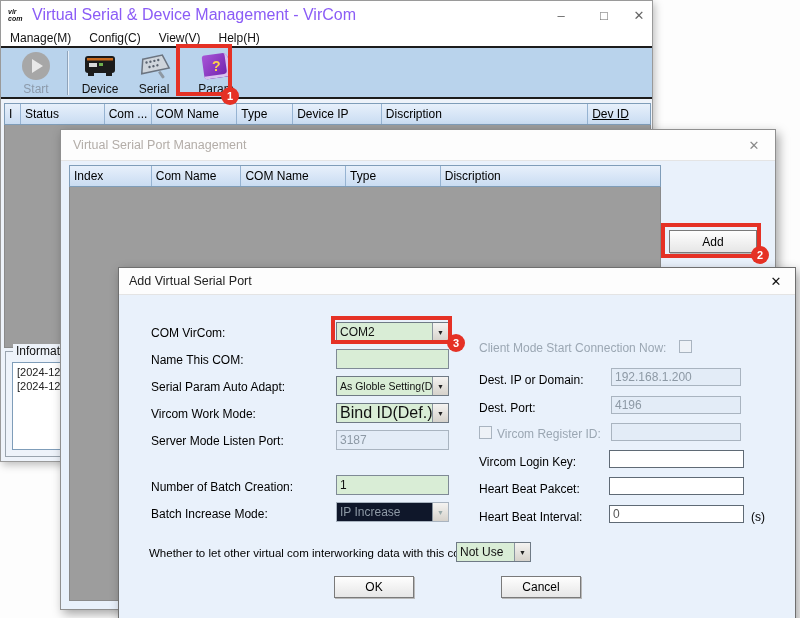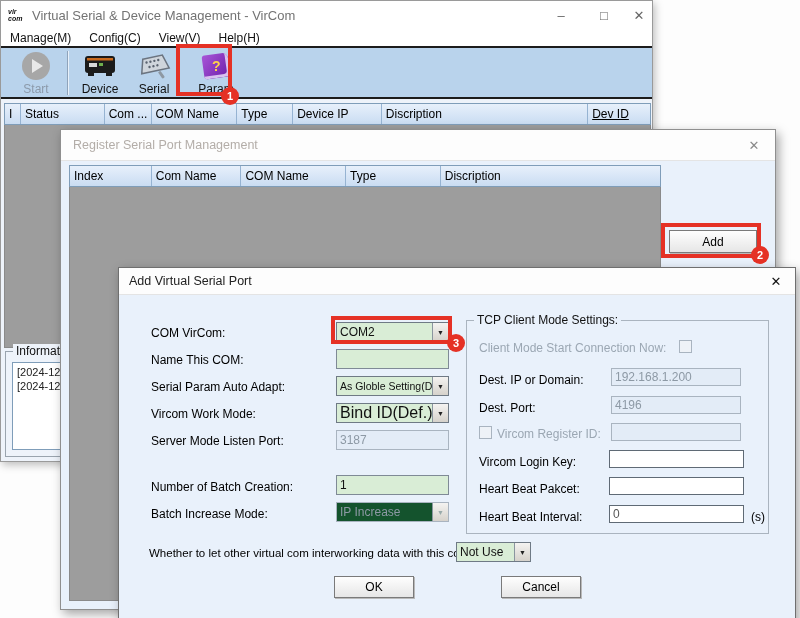--- a/index.html
+++ b/index.html
@@ -19,21 +19,21 @@
             cursor:default; }
 
   
   .main-win { position:absolute; left:0; top:0; width:653px; height:462px;
               background:#eef3fa; border:1px solid #9a9a9a;
               box-shadow:2px 3px 8px rgba(0,0,0,.25); }
   .main-title { height:28px; background:#ffffff; display:flex; align-items:center; }
   .logo { width:18px; height:16px; margin-left:7px; display:flex; flex-direction:column;
           justify-content:center; }
   .logo span { font-size:7px; font-weight:bold; line-height:7px; color:#111; font-style:italic; }
-  .main-title .t { margin-left:6px; font-size:13px; color:#737373; }
+  .main-title .t { margin-left:6px; font-size:16px; color:#8b5cf6; }
   .winctl { position:absolute; top:0; height:28px; width:34px; display:flex;
             align-items:center; justify-content:center; font-size:13px; color:#666; }
   .menubar { position:absolute; left:0; top:28px; right:0; height:17px; background:#ffffff;
              display:flex; align-items:center; }
   .menubar .mi { font-size:12px; color:#111; padding:0 9px; }
   .toolbar { position:absolute; left:0; top:45px; right:0; height:53px;
              background:#b9d3ec; border-top:2px solid #1c1c1c; border-bottom:2px solid #1c1c1c;
              display:flex; align-items:flex-start; }
   .tbtn { width:50px; margin-top:2px; display:flex; flex-direction:column; align-items:center; }
   .tbtn .ic { height:31px; display:flex; align-items:center; justify-content:center; }
@@ -81,21 +81,21 @@
         font-family:"Liberation Sans",sans-serif; font-size:12px; color:#111; padding:0 3px; }
   .tb.green { background:#d9edd6; }
   .tb.dis { background:#e3ecf7; border-color:#a9b4c0; color:#8d99a5; }
   .tb.white { background:#ffffff; border-color:#5f6a75; }
   .combo { position:absolute; height:20px; border:1px solid #6f7a85; background:#d9edd6;
            display:flex; align-items:center; }
   .combo .ctext { flex:1; font-size:11px; color:#111; padding-left:3px; white-space:nowrap; overflow:hidden; }
   .combo .cbtn { width:16px; height:100%; background:linear-gradient(#f4f3f1,#d6d2cb);
            border-left:1px solid #8a959f; display:flex; align-items:center; justify-content:center;
            font-size:7px; color:#222; }
-  .combo.dis { background:#14532d; border-color:#a9b4c0; }
+  .combo.dis { background:#0f172a; border-color:#a9b4c0; }
   .combo.dis .ctext { color:#8d99a5; }
   .combo.dis .cbtn { color:#9aa; }
   .chk { position:absolute; width:13px; height:13px; background:#fff; border:1px solid #8d99a5; }
   .chk.dis { background:#eef2f7; border-color:#a9b4c0; }
   .pushbtn { position:absolute; background:linear-gradient(#fefefe,#e6e6e6); border:1px solid #7a7a7a;
            box-shadow:1px 1px 0 #b9b9b9; display:flex; align-items:center; justify-content:center;
            font-size:12px; color:#000; }
 
   
   .ann-box { position:absolute; border:4px solid #e53125; z-index:50; }
@@ -200,21 +200,21 @@
       <span class="glabel">Information</span>
       <div class="info-list">
         <div>[2024-12-</div>
         <div>[2024-12-</div>
       </div>
     </div>
   </div>
 
   <div class="win z2" style="left:60px; top:129px; width:716px; height:481px;">
     <div class="titlebar" style="height:31px; padding-left:12px;">
-      <span class="t inactive">Register Serial Port Management</span>
+      <span class="t inactive">Virtual Serial Port Management</span>
     </div>
     <div class="closex" style="right:6px; height:31px; color:#8a8a8a;">
       <span>✕</span>
     </div>
 
     <div class="thead" style="left:8px; top:35px; width:592px;">
       <div class="hcell" style="width:82px;">Index</div>
       <div class="hcell" style="width:90px;">Com Name</div>
       <div class="hcell" style="width:105px;">COM Name</div>
       <div class="hcell" style="width:95px;">Type</div>
@@ -266,23 +266,20 @@
     <div class="frm-label" style="left:32px; top:212px;">Number of Batch Creation:</div>
     <input class="tb green" style="left: 217px; top: 207px; width: 113px;" value="1">
     <div class="frm-label" style="left:32px; top:239px;">Batch Increase Mode:</div>
     <div class="combo dis" style="left:217px; top:234px; width:113px;">
       <span class="ctext" style="font-size:12px;">IP Increase</span>
       <span class="cbtn">
           <span>▼</span>
         </span>
     </div>
 
-    <div class="group" style="left:347px; top:52px; width:303px; height:214px;">
-      <span class="glabel">TCP Client Mode Settings:</span>
-    </div>
     <div class="frm-label dim" style="left:360px; top:73px;">Client Mode Start Connection Now:</div>
     <div class="chk dis" style="left:560px; top:72px;"></div>
 
     <div class="frm-label" style="left:360px; top:105px;">Dest. IP or Domain:</div>
     <input class="tb dis" style="left: 492px; top: 100px; width: 130px; height: 18px;" value="192.168.1.200">
 
     <div class="frm-label" style="left:360px; top:133px;">Dest. Port:</div>
     <input class="tb dis" style="left: 492px; top: 128px; width: 130px; height: 18px;" value="4196">
 
     <div class="chk dis" style="left:360px; top:158px;"></div>

